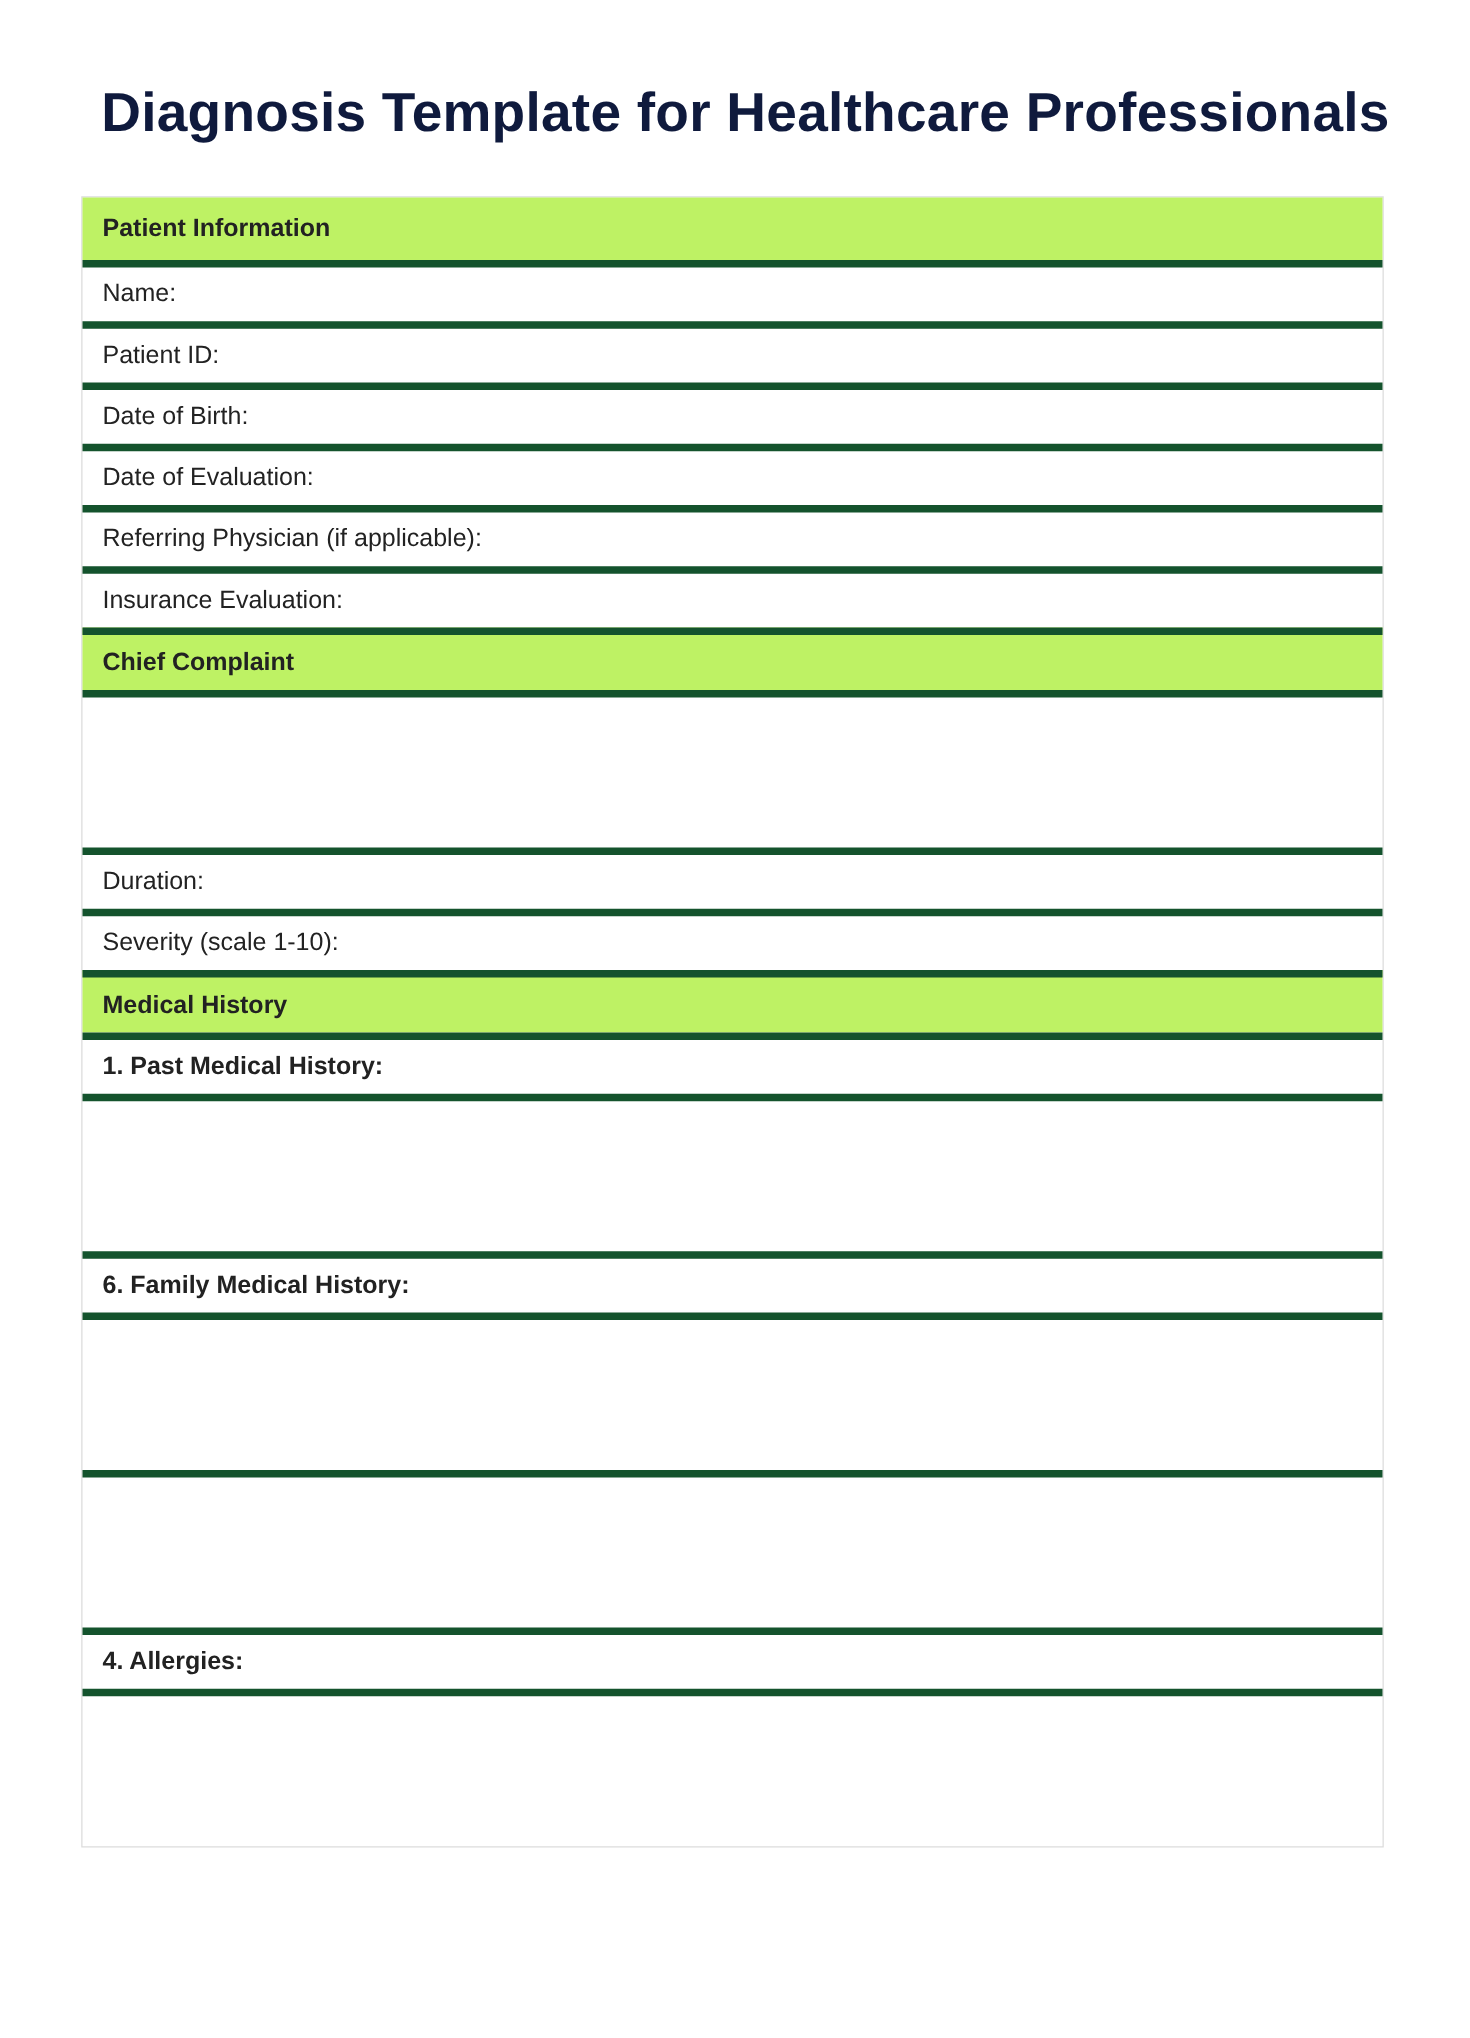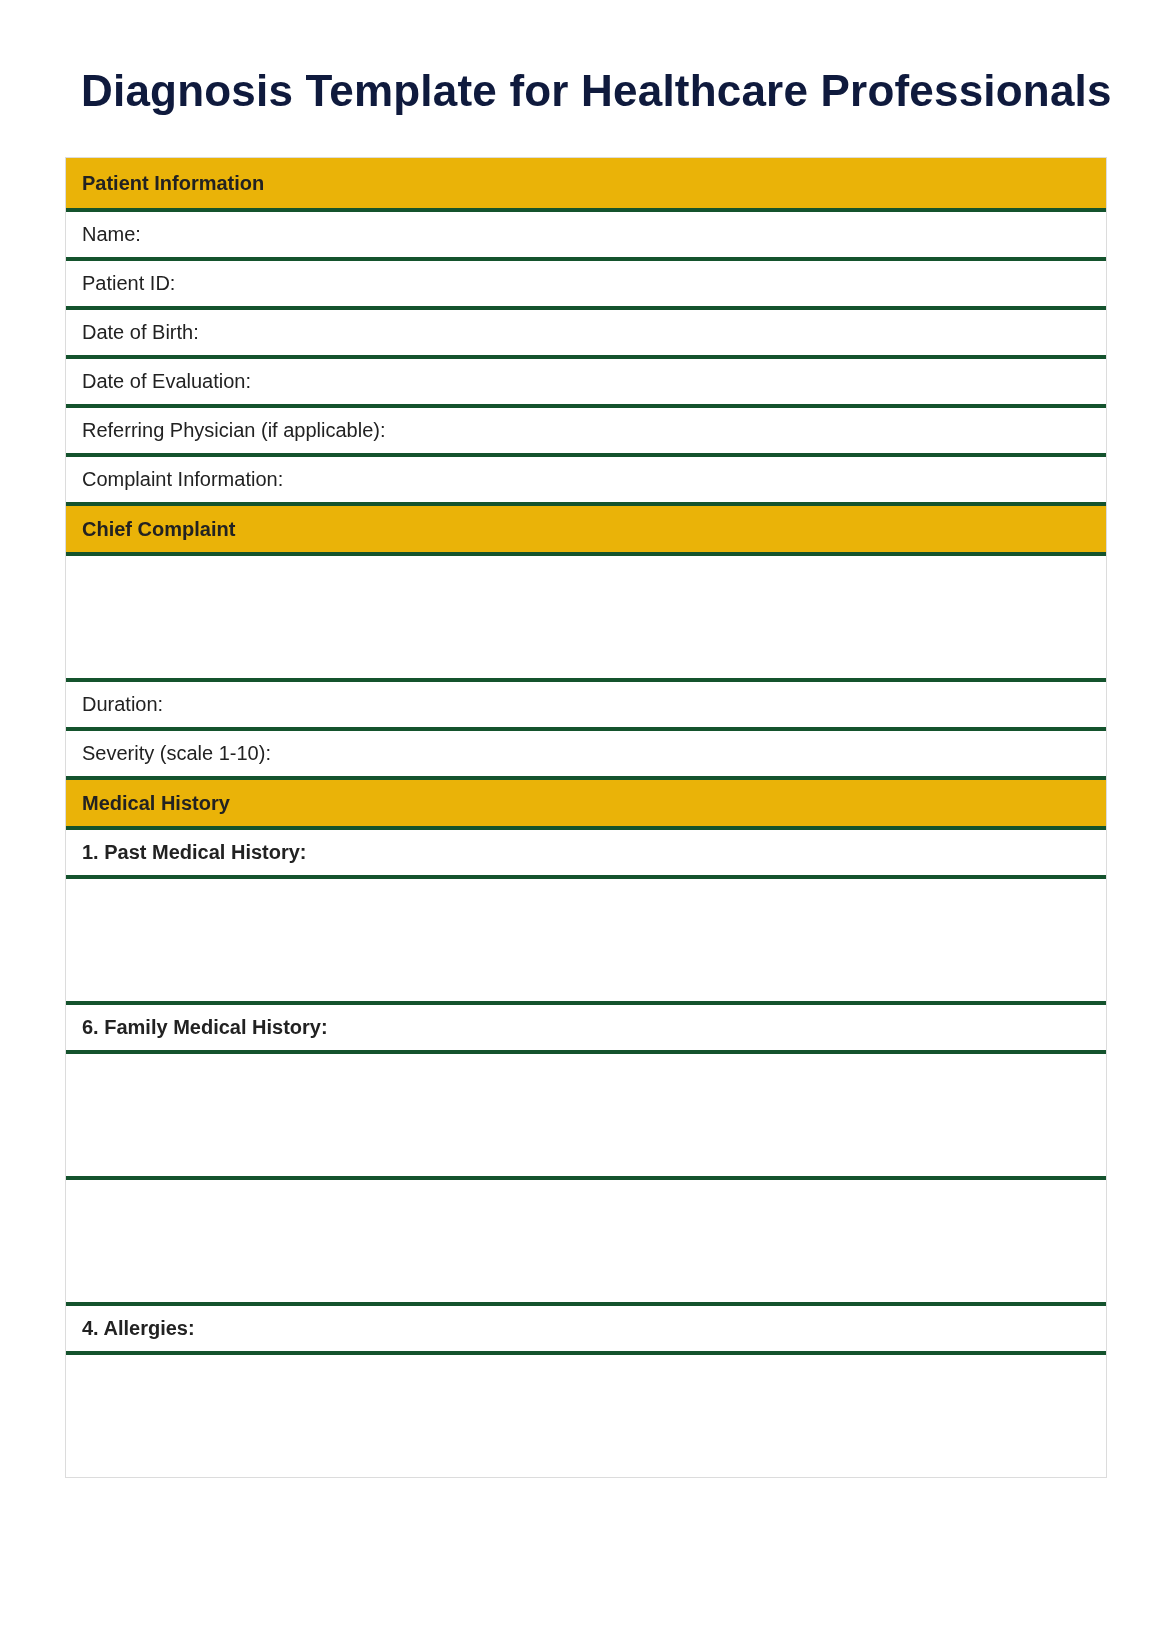--- a/index.html
+++ b/index.html
@@ -10,42 +10,42 @@
     .title {
       position: absolute; left: 65px; top: 50px; margin: 16px;
       font-size: 44px; font-weight: bold; color: #0f1a3d;
       letter-spacing: 0.2px; white-space: nowrap;
     }
     .form-table {
       position: absolute; left: 65px; top: 157px; width: 1042px;
       border: 1px solid #dcdcdc; box-sizing: border-box;
     }
     .row {
-      border-top: 4px solid #14532d; box-sizing: border-box;
+      border-top: 6px solid #14532d; box-sizing: border-box;
       display: flex; align-items: center; padding-left: 16px;
       font-size: 20px; color: #222222; height: 49px;
     }
     .row:first-child { border-top: none; }
-    .row.section { background: #eab308; font-weight: bold; height: 50px; }
+    .row.section { background: #bef264; font-weight: bold; height: 50px; }
     .row.subhead { font-weight: bold; }
     .row.blank { height: 126px; }
   </style>
 </head>
 <body>
 
 <h1 class="title">Diagnosis Template for Healthcare Professionals</h1>
 
 <div class="form-table">
   <div class="row section">Patient Information</div>
   <div class="row">Name:</div>
   <div class="row">Patient ID:</div>
   <div class="row">Date of Birth:</div>
   <div class="row">Date of Evaluation:</div>
   <div class="row">Referring Physician (if applicable):</div>
-  <div class="row">Complaint Information:</div>
+  <div class="row">Insurance Evaluation:</div>
 
   <div class="row section">Chief Complaint</div>
   <div class="row blank"></div>
   <div class="row">Duration:</div>
   <div class="row">Severity (scale 1-10):</div>
 
   <div class="row section">Medical History</div>
   <div class="row subhead">1. Past Medical History:</div>
   <div class="row blank"></div>
   <div class="row subhead">6. Family Medical History:</div>

